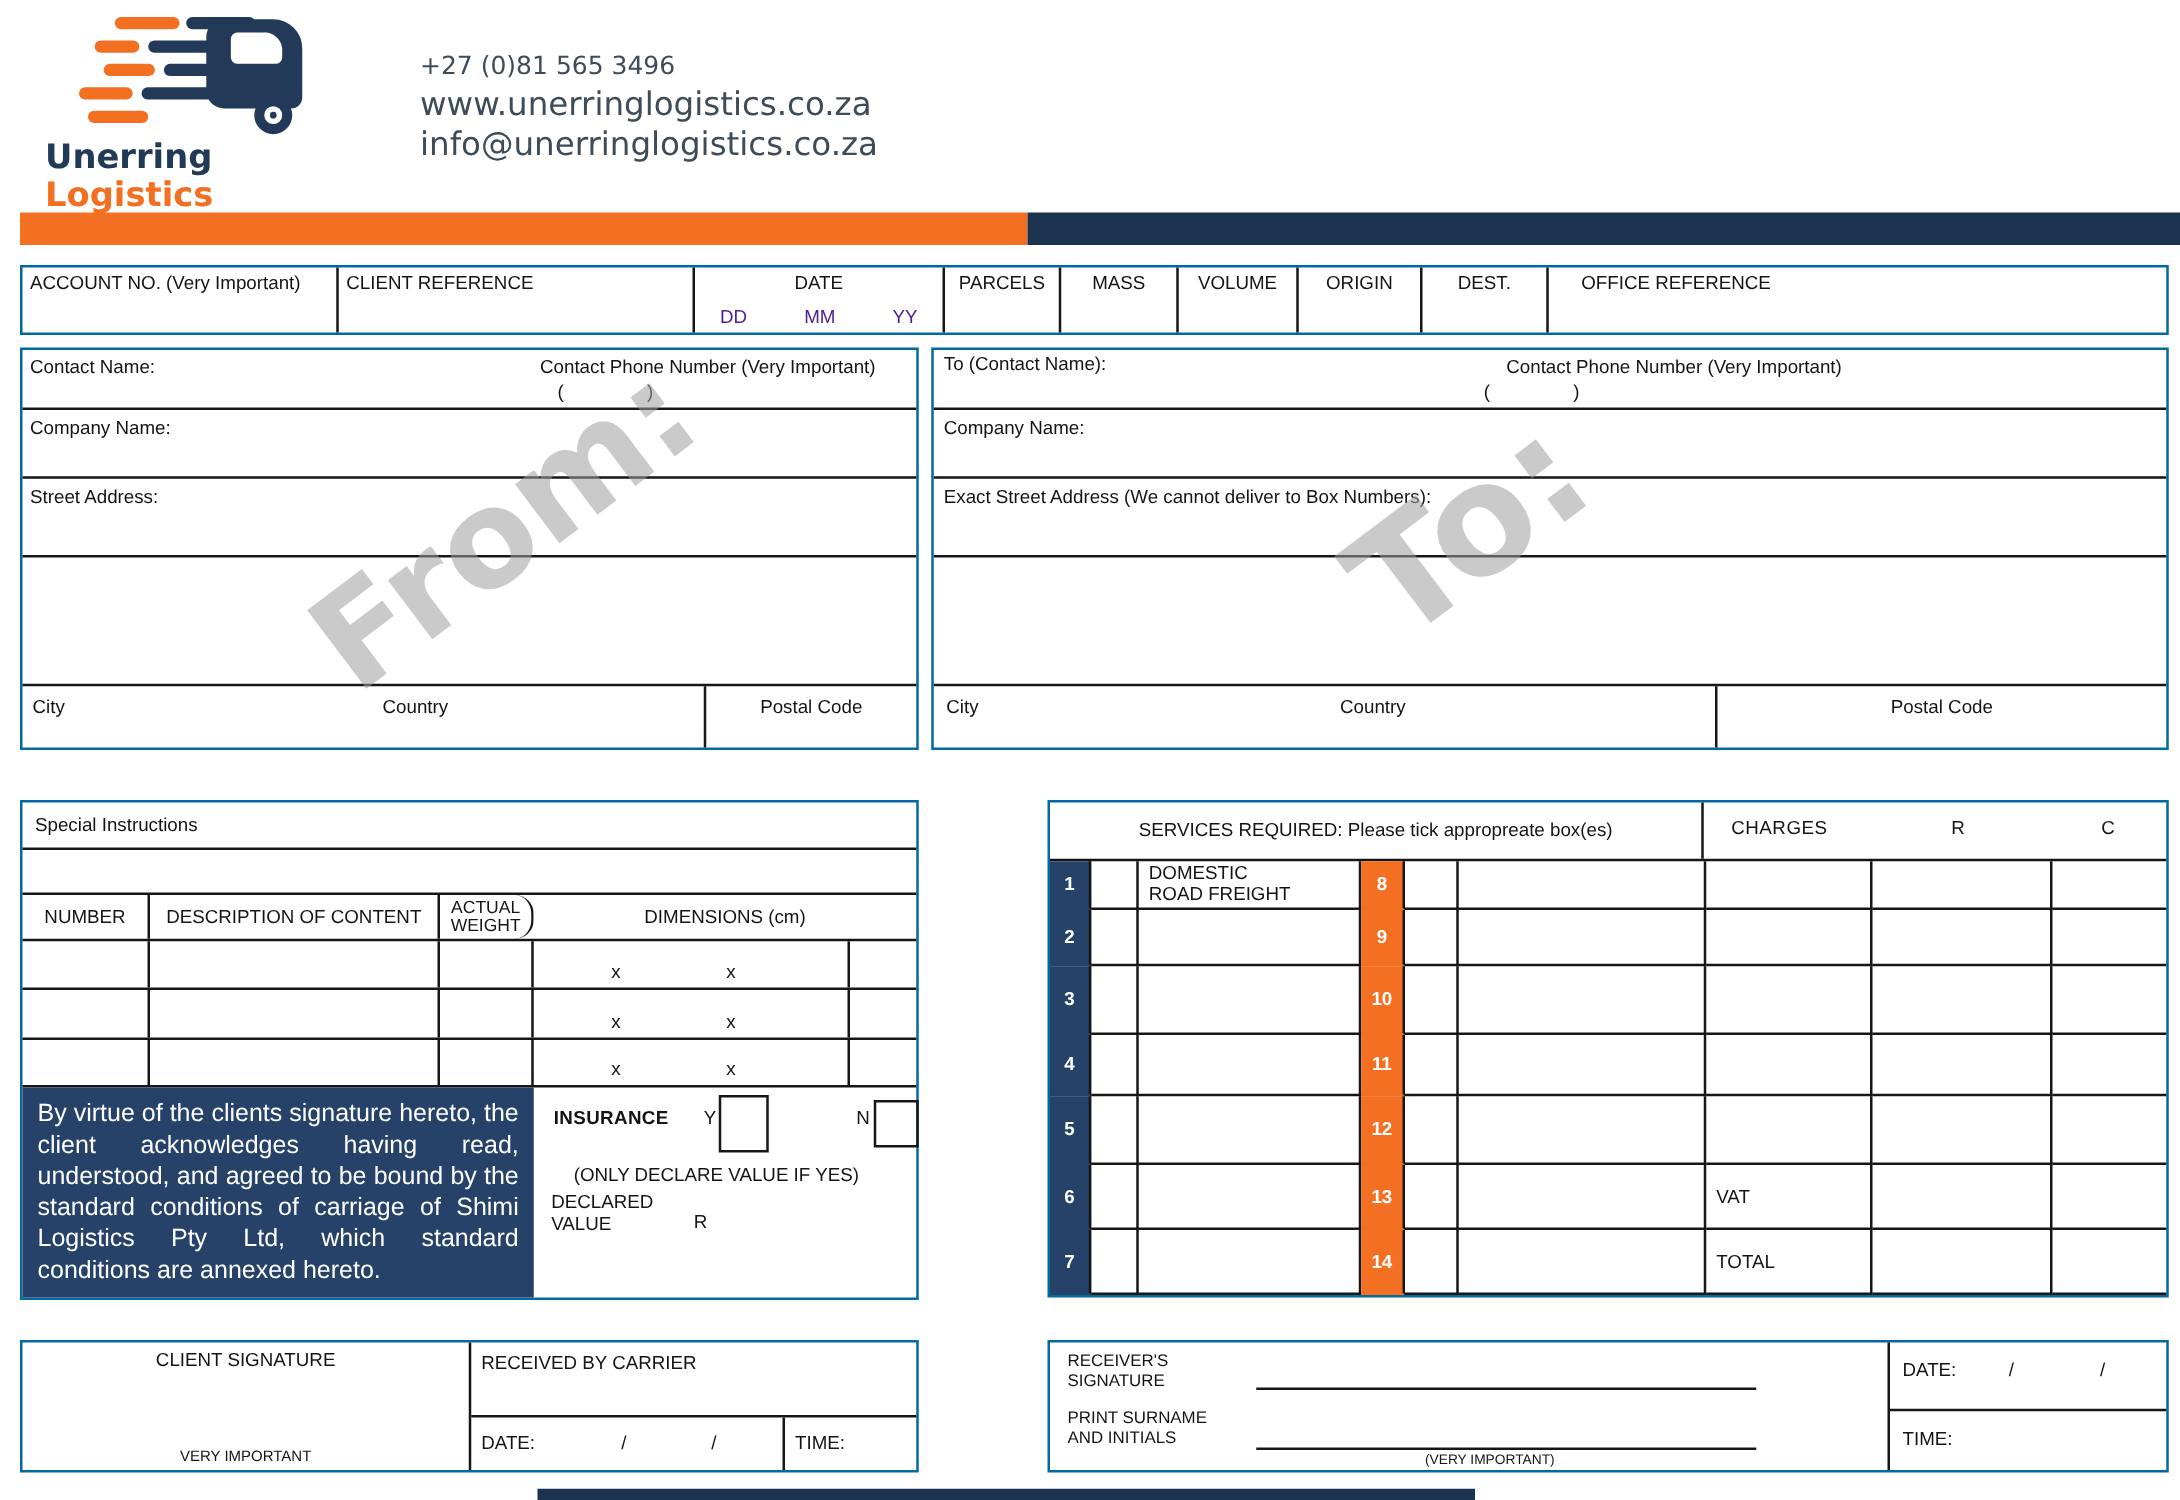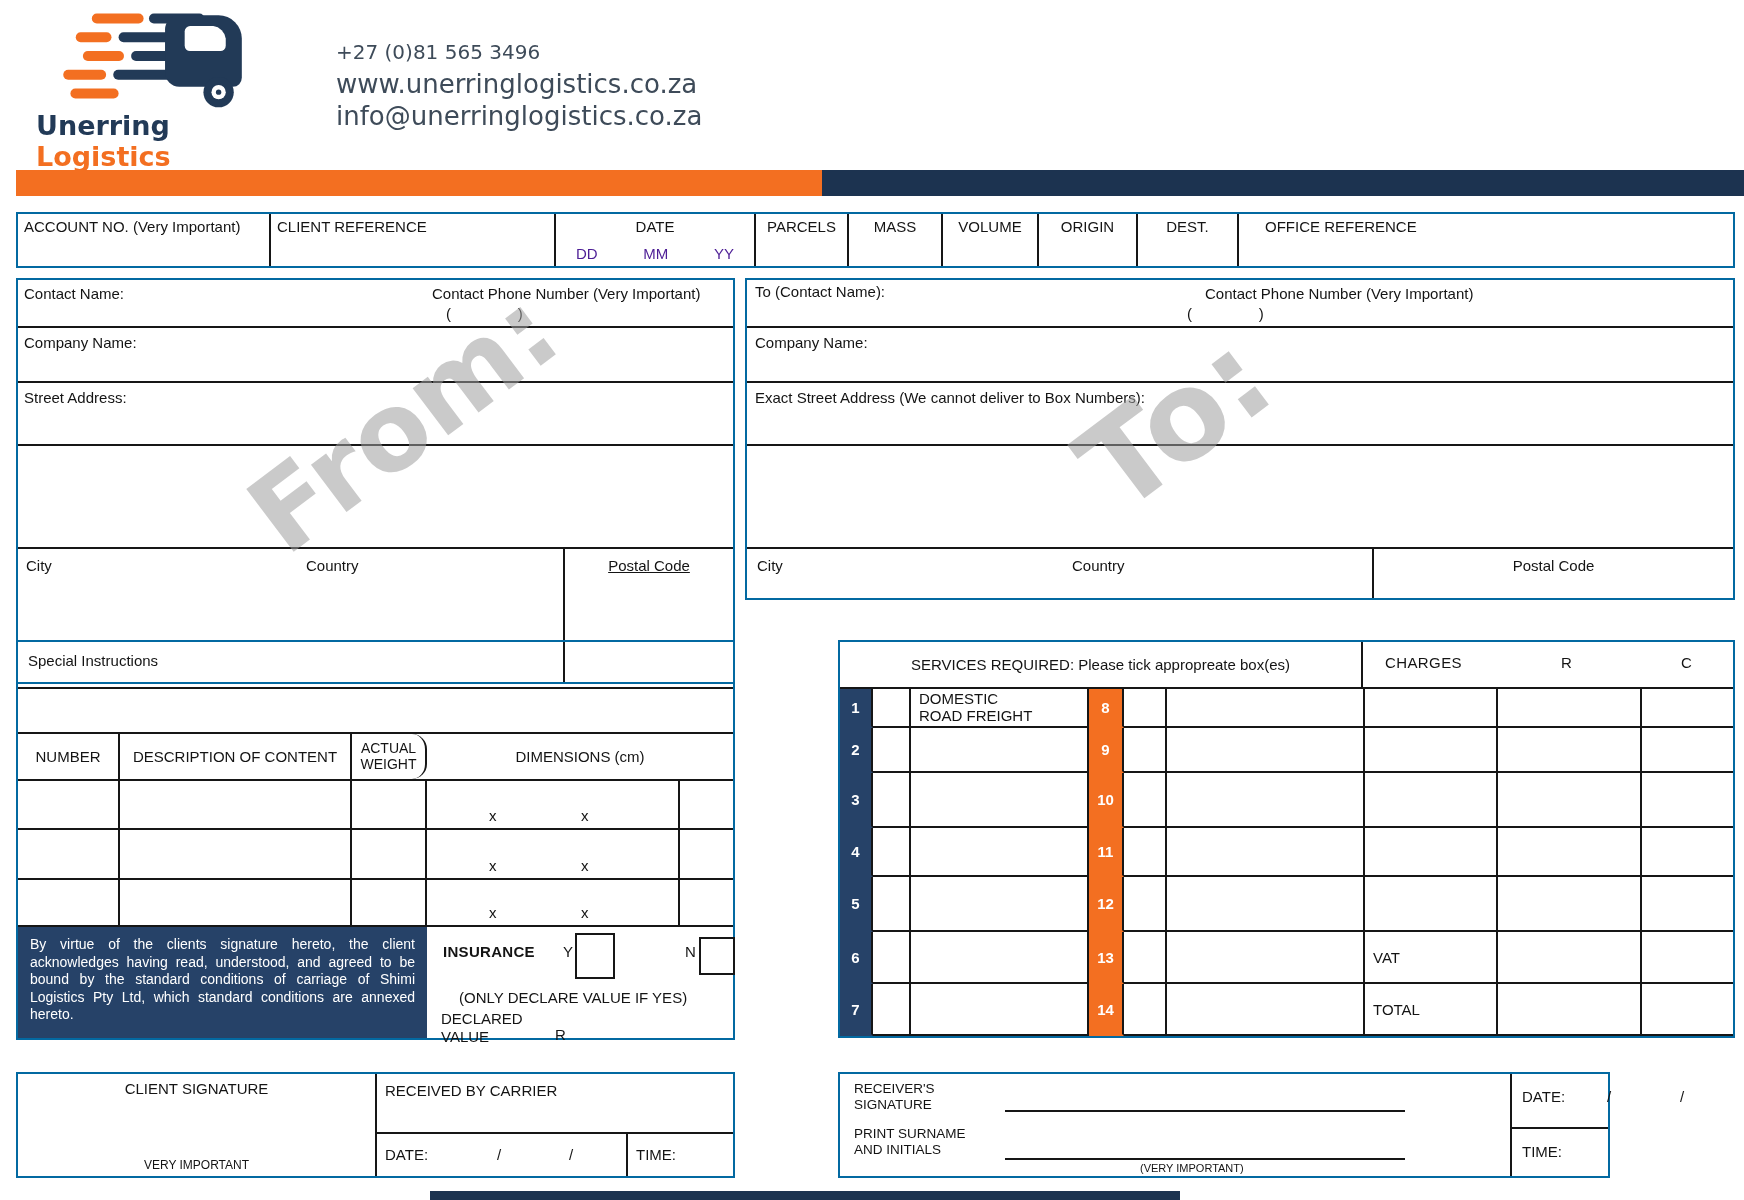--- a/index.html
+++ b/index.html
@@ -95,21 +95,21 @@
       <div class="lbl center" style="padding-top:4px;">ORIGIN</div>
     </div>
     <div class="cell">
       <div class="lbl center" style="padding-top:4px;">DEST.</div>
     </div>
     <div class="cell last">
       <span class="lbl abs" style="left:26px;top:4px;">OFFICE REFERENCE</span>
     </div>
   </div>
 
-  <div class="abs bordered col" style="left:16px;top:278px;width:719px;height:406px;text-decoration:underline;">
+  <div class="abs bordered col" style="left:16px;top:278px;width:719px;height:322px;">
     <div class="bb" style="height:46px;position:relative;">
       <span class="lbl abs" style="left:6px;top:5px;">Contact Name:</span>
       <span class="lbl abs" style="left:414px;top:5px;">Contact Phone Number (Very Important)</span>
       <span class="lbl abs" style="left:428px;top:25px;white-space:pre;">(                )</span>
     </div>
     <div class="bb" style="height:53px;position:relative;">
       <span class="lbl abs" style="left:6px;top:6px;">Company Name:</span>
     </div>
     <div class="bb" style="height:61px;position:relative;">
       <span class="lbl abs" style="left:6px;top:6px;">Street Address:</span>
@@ -206,21 +206,21 @@
         <div style="width:253px;position:relative;border-right:2px solid #161616;box-sizing:border-box;">
           <span class="lbl abs" style="left:62px;bottom:4px;">x</span>
           <span class="lbl abs" style="left:154px;bottom:4px;">x</span>
         </div>
         <div style="flex:1;"></div>
       </div>
     </div>
 
     <div class="flex" style="flex:1;">
       <div style="width:409px;background:#264268;color:#ffffff;padding:9px 12px;box-sizing:border-box;
-                  font-size:14px;line-height:1.25;text-align:justify;">By virtue of the clients signature hereto, the client acknowledges having read, understood, and agreed to be bound by the standard conditions of carriage of Shimi Logistics Pty Ltd, which standard conditions are annexed hereto.</div>
+                  font-size:20px;line-height:1.25;text-align:justify;">By virtue of the clients signature hereto, the client acknowledges having read, understood, and agreed to be bound by the standard conditions of carriage of Shimi Logistics Pty Ltd, which standard conditions are annexed hereto.</div>
       <div style="flex:1;position:relative;">
         <span class="lbl abs" style="left:16px;top:16px;font-weight:bold;letter-spacing:.3px;">INSURANCE</span>
         <span class="lbl abs" style="left:136px;top:16px;">Y</span>
         <div class="abs" style="left:148px;top:6px;width:40px;height:46px;border:2px solid #161616;"></div>
         <span class="lbl abs" style="left:258px;top:16px;">N</span>
         <div class="abs" style="left:272px;top:10px;width:36px;height:38px;border:2px solid #161616;"></div>
         <span class="lbl abs" style="left:32px;top:62px;">(ONLY DECLARE VALUE IF YES)</span>
         <span class="lbl abs pre" style="left:14px;top:83px;line-height:1.2;">DECLARED
 VALUE</span>
         <span class="lbl abs" style="left:128px;top:99px;">R</span>
@@ -364,21 +364,21 @@
           <span class="lbl abs" style="left:120px;top:12px;">/</span>
           <span class="lbl abs" style="left:192px;top:12px;">/</span>
         </div>
         <div class="cell last" style="flex:1;">
           <span class="lbl abs" style="left:8px;top:12px;">TIME:</span>
         </div>
       </div>
     </div>
   </div>
 
-  <div class="abs bordered flex" style="left:838px;top:1072px;width:772px;height:106px;">
+  <div class="abs bordered flex" style="left:838px;top:1072px;width:897px;height:106px;">
     <div class="cell" style="width:672px;">
       <span class="abs pre" style="left:14px;top:7px;font-size:13.5px;line-height:1.2;">RECEIVER'S
 SIGNATURE</span>
       <div class="rule" style="left:165px;top:36px;width:400px;"></div>
       <span class="abs pre" style="left:14px;top:52px;font-size:13.5px;line-height:1.2;">PRINT SURNAME
 AND INITIALS</span>
       <div class="rule" style="left:165px;top:84px;width:400px;"></div>
       <span class="abs" style="left:300px;top:88px;font-size:11px;">(VERY IMPORTANT)</span>
     </div>
     <div class="col" style="flex:1;">

